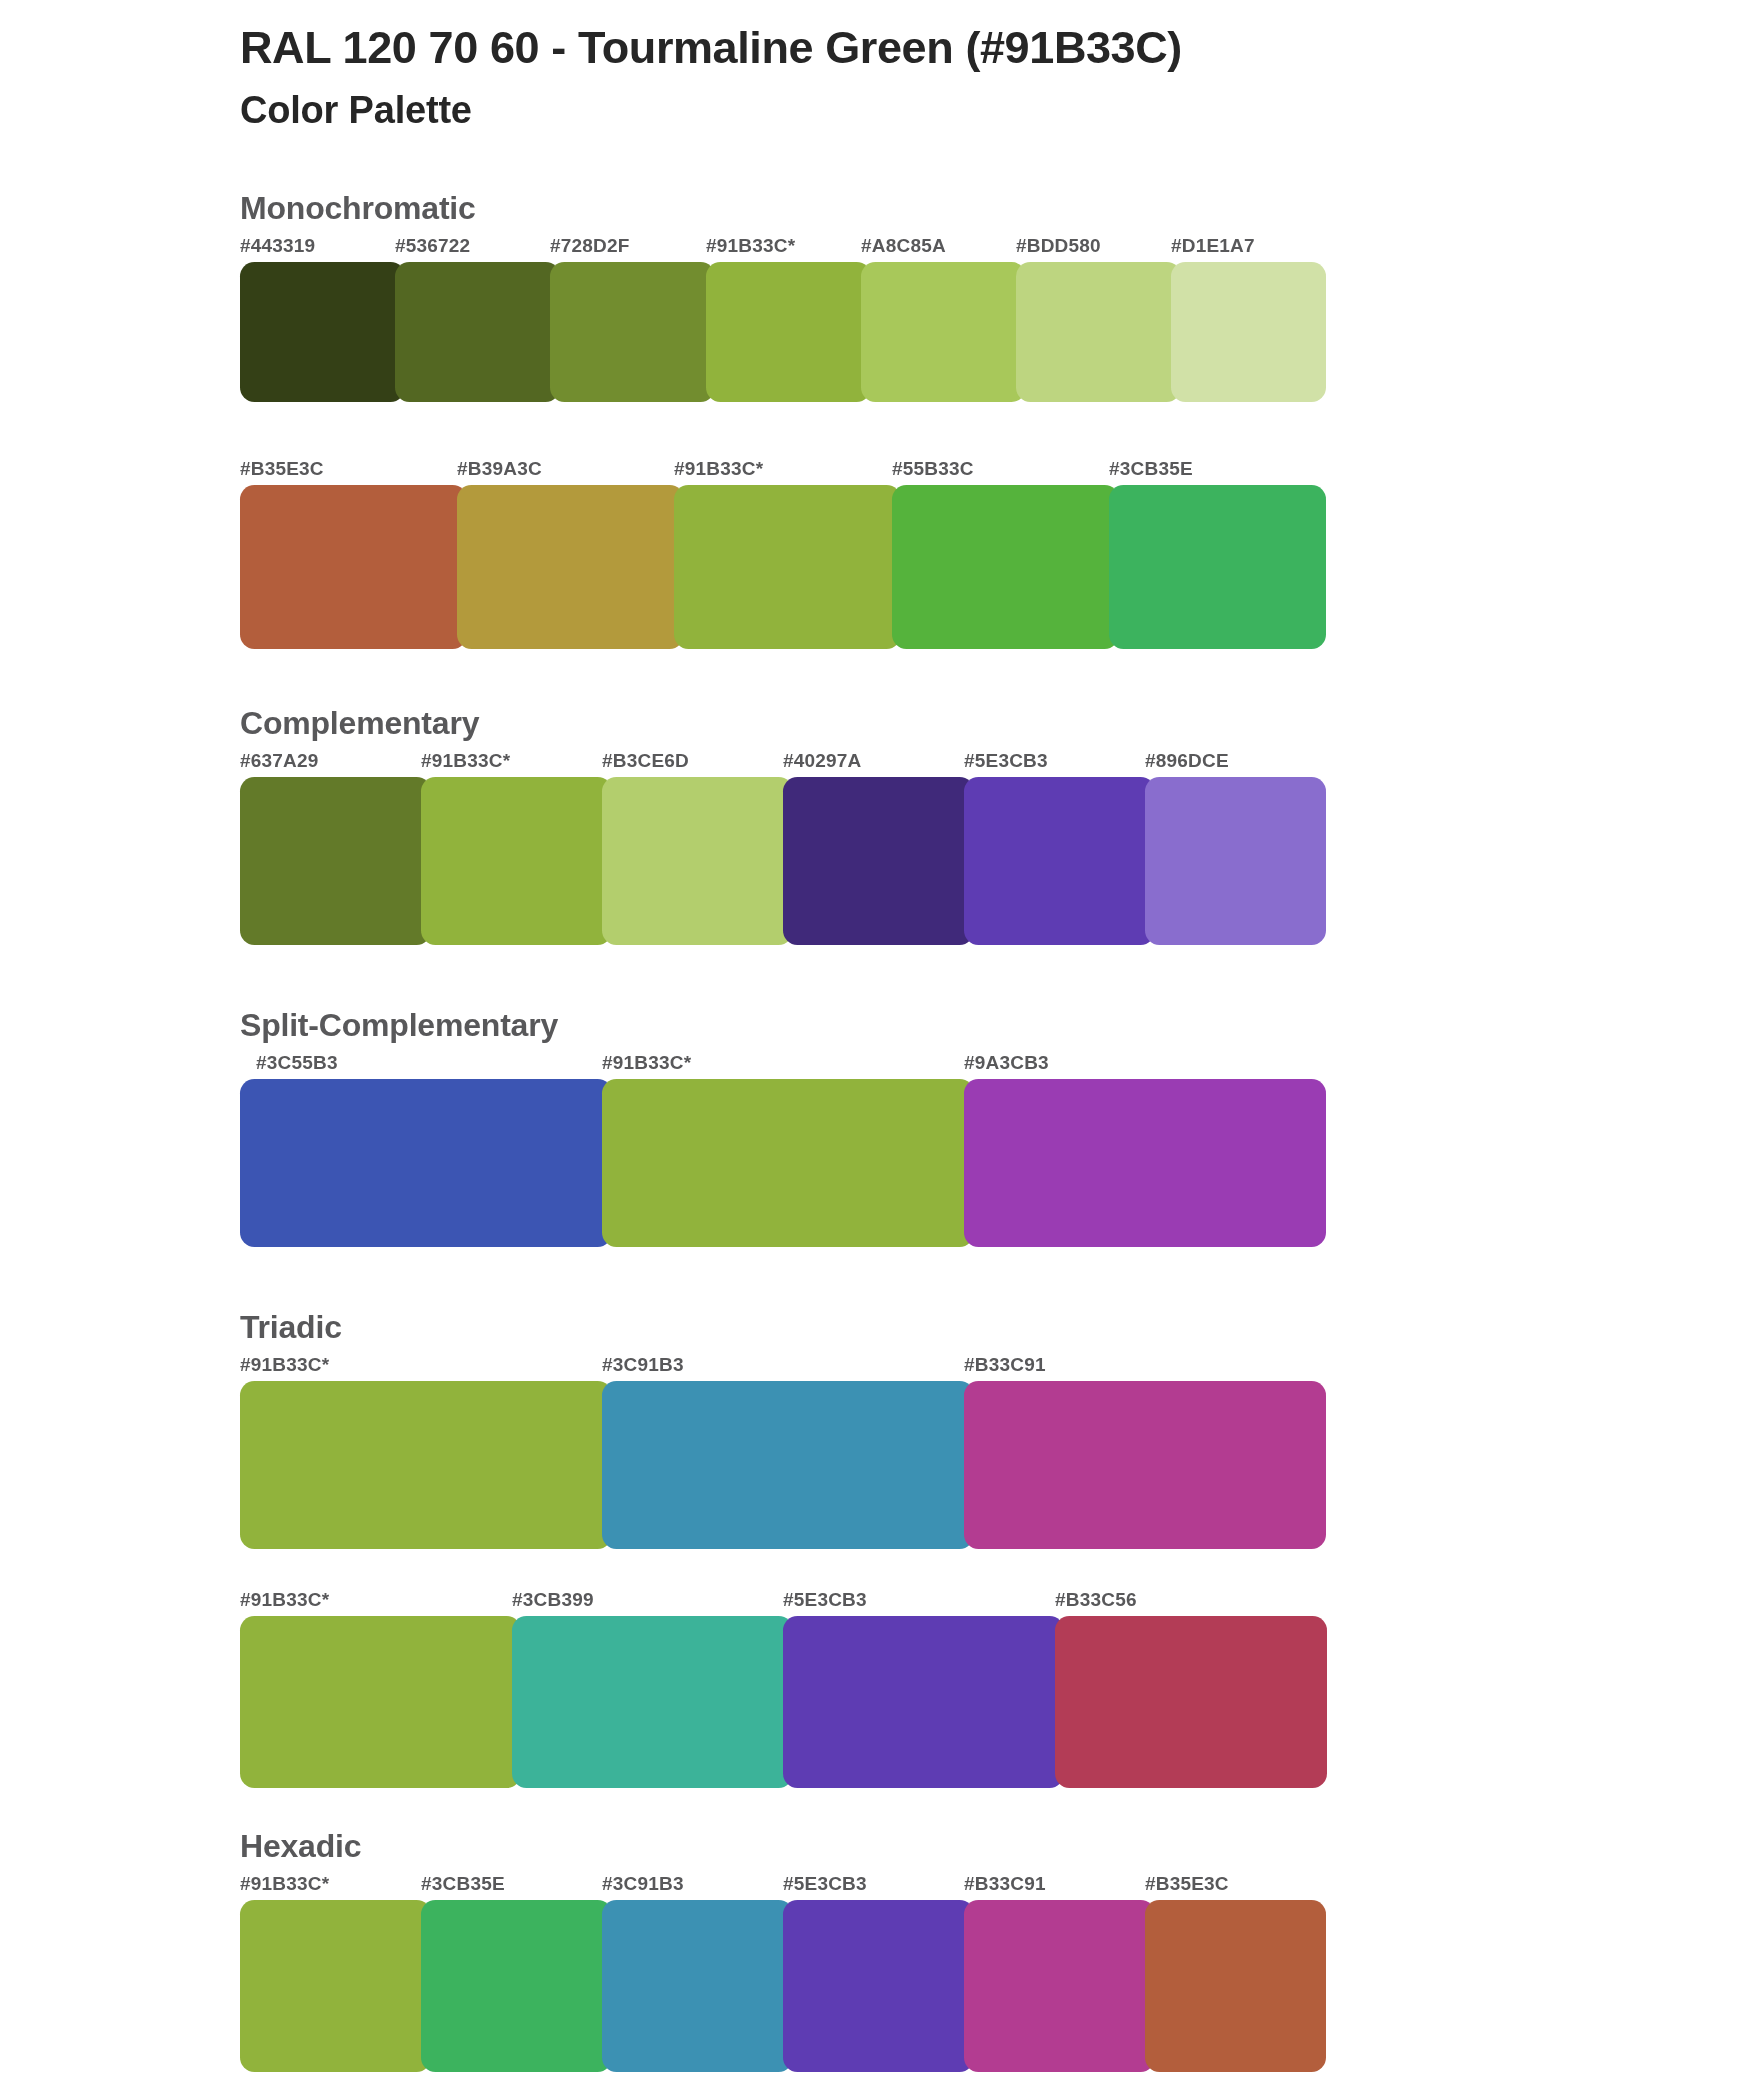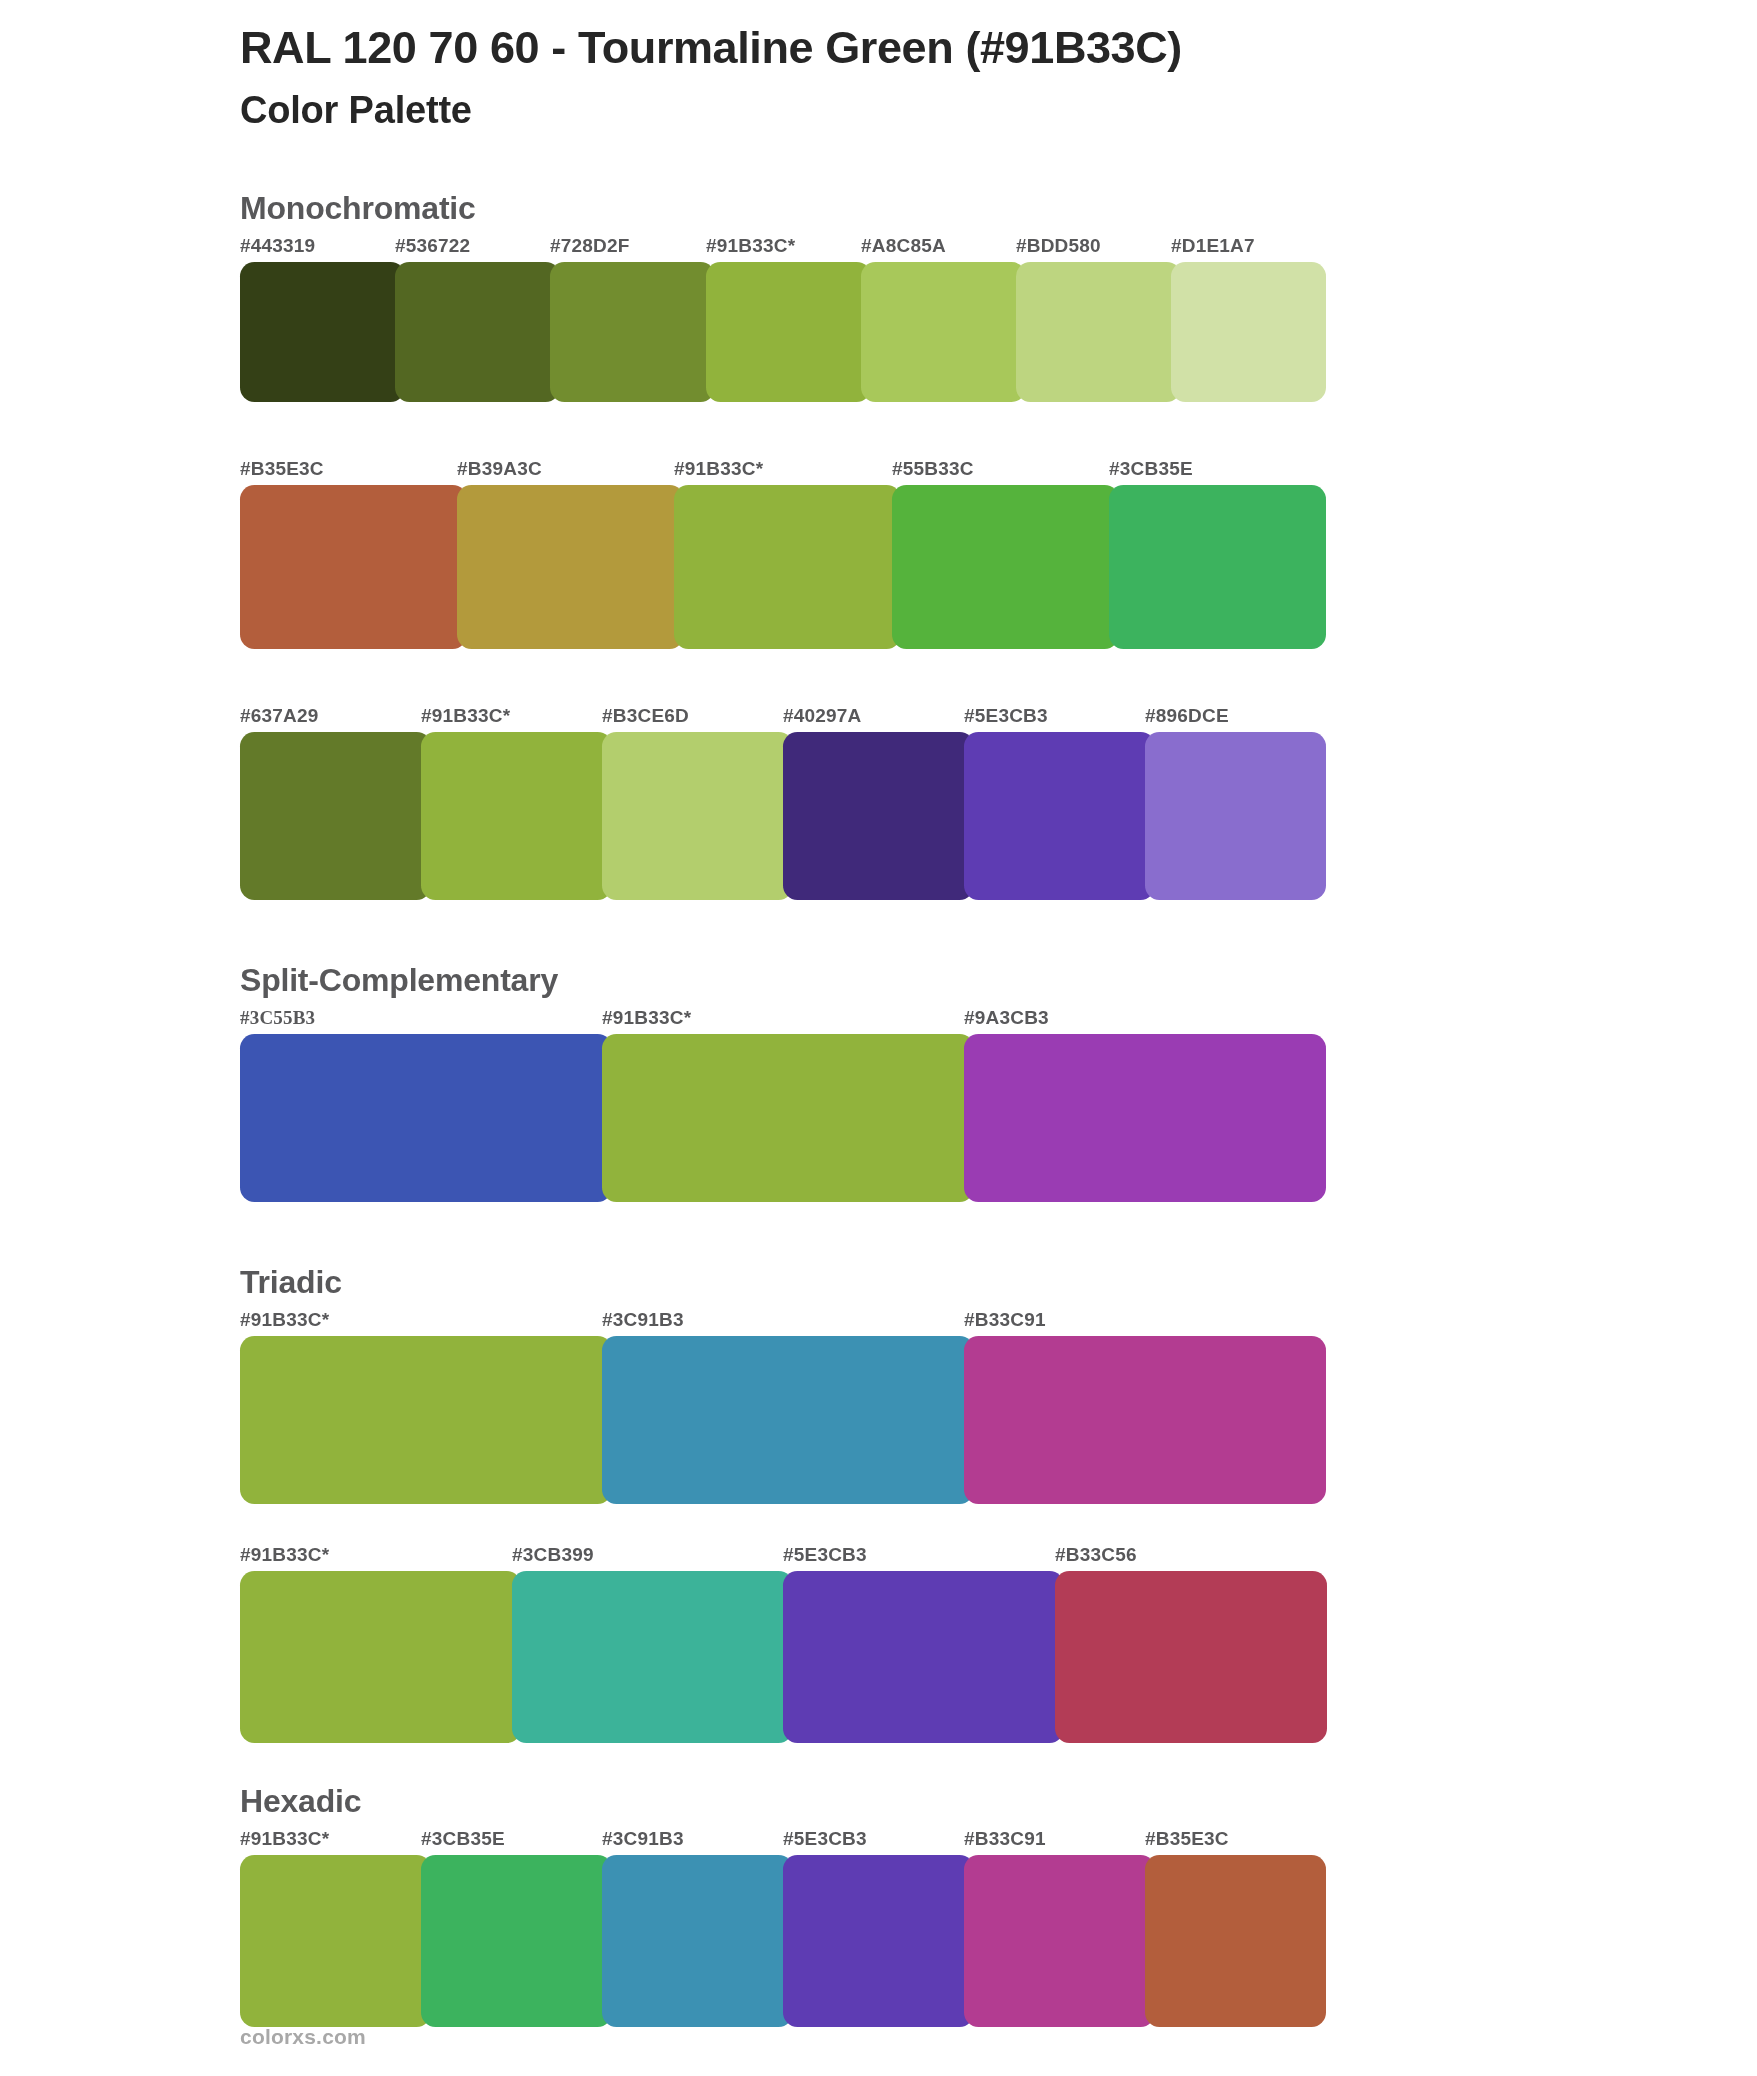--- a/index.html
+++ b/index.html
@@ -160,41 +160,42 @@
         </div>
         <div class="swatch-row h-analog">
           <div class="swatch" title="#B35E3C" style="left: 0px; width: 227px; background: rgb(179, 94, 60); z-index: 1;"></div>
           <div class="swatch" title="#B39A3C" style="left: 217px; width: 227px; background: rgb(179, 154, 60); z-index: 2;"></div>
           <div class="swatch" title="#91B33C*" style="left: 434px; width: 227px; background: rgb(145, 179, 60); z-index: 3;"></div>
           <div class="swatch" title="#55B33C" style="left: 652px; width: 227px; background: rgb(85, 179, 60); z-index: 4;"></div>
           <div class="swatch" title="#3CB35E" style="left: 869px; width: 217px; background: rgb(60, 179, 94); z-index: 5;"></div>
         </div>
       </div>
       <div class="section gap-comp">
+        <div class="section-heading">Complementary</div>
         <div class="swatch-labels">
           <div class="swatch-label" style="left: 0px;">#637A29</div>
           <div class="swatch-label" style="left: 181px;">#91B33C*</div>
           <div class="swatch-label" style="left: 362px;">#B3CE6D</div>
           <div class="swatch-label" style="left: 543px;">#40297A</div>
           <div class="swatch-label" style="left: 724px;">#5E3CB3</div>
           <div class="swatch-label" style="left: 905px; text-align: center;">#896DCE</div>
         </div>
         <div class="swatch-row h-comp">
           <div class="swatch" title="#637A29" style="left: 0px; width: 191px; background: rgb(99, 122, 41); z-index: 1;"></div>
           <div class="swatch" title="#91B33C*" style="left: 181px; width: 191px; background: rgb(145, 179, 60); z-index: 2;"></div>
           <div class="swatch" title="#B3CE6D" style="left: 362px; width: 191px; background: rgb(179, 206, 109); z-index: 3;"></div>
           <div class="swatch" title="#40297A" style="left: 543px; width: 191px; background: rgb(64, 41, 122); z-index: 4;"></div>
           <div class="swatch" title="#5E3CB3" style="left: 724px; width: 191px; background: rgb(94, 60, 179); z-index: 5;"></div>
           <div class="swatch" title="#896DCE" style="left: 905px; width: 181px; background: rgb(137, 109, 206); z-index: 6;"></div>
         </div>
       </div>
       <div class="section gap-split">
         <div class="section-heading">Split-Complementary</div>
         <div class="swatch-labels">
-          <div class="swatch-label" style="left: 0px; font-family: Liberation Serif, serif;">#3C55B3</div>
+          <div class="swatch-label" style="left: 16px;">#3C55B3</div>
           <div class="swatch-label" style="left: 362px;">#91B33C*</div>
           <div class="swatch-label" style="left: 724px;">#9A3CB3</div>
         </div>
         <div class="swatch-row h-split">
           <div class="swatch" title="#3C55B3" style="left: 0px; width: 372px; background: rgb(60, 85, 179); z-index: 1;"></div>
           <div class="swatch" title="#91B33C*" style="left: 362px; width: 372px; background: rgb(145, 179, 60); z-index: 2;"></div>
           <div class="swatch" title="#9A3CB3" style="left: 724px; width: 362px; background: rgb(154, 60, 179); z-index: 3;"></div>
         </div>
       </div>
       <div class="section gap-triad">

